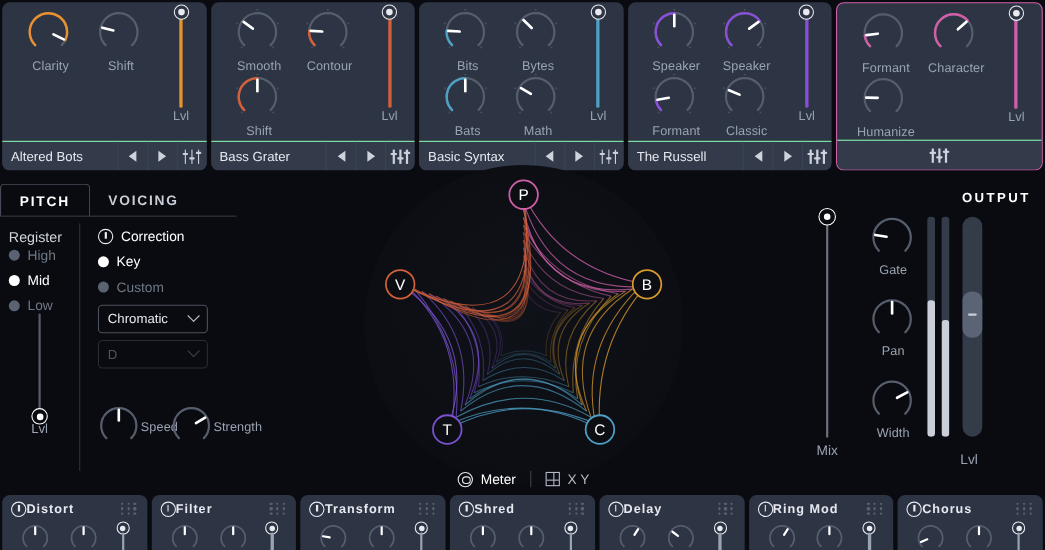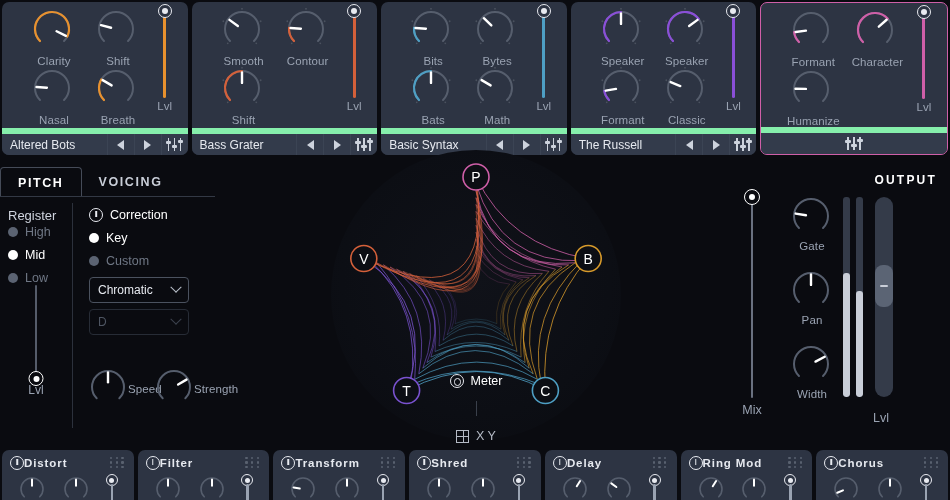--- a/index.html
+++ b/index.html
@@ -10,36 +10,36 @@
     overflow: hidden;
   }
   #app { position: relative; width: 950px; height: 500px; background: #0a0b10; }
 
   
   .modules { position: absolute; left: 0; top: 0; width: 950px; height: 155px;
              display: flex; gap: 4px; padding: 2px 2px 0 2px; }
   .module { position: relative; flex: 1; background: #2d3443; border-radius: 7px;
             display: flex; flex-direction: column; overflow: hidden; }
   .module.sel { border: 1.5px solid #cf5fa8; }
-  .mod-knobs { position: relative; flex: 1; padding: 6px 8px 0 20px; }
+  .mod-knobs { position: relative; flex: 1; padding: 6px 8px 0 12px; }
   .krow { display: flex; }
   .kcell { width: 64px; display: flex; flex-direction: column; align-items: center; }
   .knob-wrap { position: relative; width: 46px; height: 46px; }
   .knob-lbl { font-size: 11.5px; color: #9aa3b2; margin-top: 1px; white-space: nowrap;
               letter-spacing: .1px; }
   .mod-slider { position: absolute; right: 10px; top: 6px; width: 26px; height: 104px;
                 display: flex; flex-direction: column; align-items: center; }
   .mod-slider .track { position: relative; width: 3px; flex: 1; border-radius: 2px; }
   .mod-slider .knobdot { position: absolute; top: -4px; left: 50%; transform: translateX(-50%);
                          width: 14px; height: 14px; border-radius: 50%; border: 1.6px solid #e8eaf0;
                          background: #2d3443; display: flex; align-items: center; justify-content: center; }
   .mod-slider .knobdot i { width: 6px; height: 6px; border-radius: 50%; background: #e8eaf0; display: block; }
   .mod-slider .slbl { font-size: 11.5px; color: #9aa3b2; margin-top: 2px; }
 
-  .mod-footer { height: 27px; border-top: 6px solid #86efac; display: flex; align-items: stretch;
+  .mod-footer { height: 27px; border-top: 1px solid #86efac; display: flex; align-items: stretch;
                 background: #333b4b; }
   .mod-name { flex: 1; display: flex; align-items: center; padding-left: 8px;
               font-size: 12px; color: #e6e9ef; white-space: nowrap; overflow: hidden; }
   .mod-btn { width: 27px; border-left: 1px solid #3b4454; display: flex; align-items: center;
              justify-content: center; color: #cdd3dd; font-size: 9px; }
   .mod-btn.wide { flex: 1; border-left: none; }
   .tri-l { width:0;height:0;border-top:5px solid transparent;border-bottom:5px solid transparent;border-right:7px solid #cdd3dd; }
   .tri-r { width:0;height:0;border-top:5px solid transparent;border-bottom:5px solid transparent;border-left:7px solid #cdd3dd; }
 
   
@@ -102,21 +102,21 @@
   .pk .knob-wrap { width: 42px; height: 42px; }
   .pk .knob-lbl { color: #9aa3b2; }
 
   
   .viz { position: absolute; left: 243px; top: 0px; width: 466px; height: 295px; }
   .viz-circle { position: absolute; left: 50%; top: 140px; transform: translate(-50%,-50%);
                 width: 290px; height: 290px; border-radius: 50%;
                 background: radial-gradient(circle at 50% 45%, #101219 0%, #0c0e14 62%, #0a0b10 100%); }
   .viz svg { position: absolute; left: 0; top: 0; }
   .viz-footer { position: absolute; left: 0; bottom: 7px; width: 100%;
-                display: flex; align-items: center; justify-content: center; gap: 13px; flex-direction: column; }
+                display: flex; align-items: center; justify-content: center; gap: 13px; }
   .vf-item { display: flex; align-items: center; gap: 7px; font-size: 12.5px; }
   .vf-item.active { color: #ffffff; }
   .vf-item.idle { color: #b4bac5; }
   .vf-sep { width: 1px; height: 15px; background: #3a404b; }
   .spiral { width: 14px; height: 14px; border-radius: 50%; border: 1.5px solid #e8eaf0; position: relative; }
   .spiral::after { content:""; position: absolute; left: 3.2px; top: 3.2px; width: 5.6px; height: 5.6px;
                    border-radius: 50%; border: 1.4px solid #e8eaf0; }
   .gridicon { width: 13px; height: 13px; border: 1.4px solid #b4bac5; position: relative; }
   .gridicon::before { content:""; position:absolute; left: 50%; top:0; width: 1.2px; height: 100%; background:#b4bac5; }
   .gridicon::after { content:""; position:absolute; top: 50%; left:0; height: 1.2px; width: 100%; background:#b4bac5; }
@@ -186,37 +186,20 @@
                   <line x1="25.579940636379142" y1="23.243689766265167" x2="34.919427424289545" y2="27.81905713276668" stroke="#ffffff" stroke-width="2.4" stroke-linecap="round"></line>
                 </svg></div>
               <div class="knob-lbl">Clarity</div>
             </div>
             <div class="kcell">
               <div class="knob-wrap"><svg width="42" height="42" viewBox="0 0 42 42">
                   <path d="M 8.979184719828693 33.020815280171306 A 17 17 0 1 1 33.02081528017132 33.02081528017129" fill="none" stroke="#565e6d" stroke-width="2" stroke-linecap="round"></path>
                   <line x1="16.060225878243983" y1="19.73168157545924" x2="5.986961002506218" y2="17.145306748944748" stroke="#ffffff" stroke-width="2.4" stroke-linecap="round"></line>
                 </svg></div>
               <div class="knob-lbl">Shift</div>
-            </div>
-          </div>
-          <div class="krow">
-            <div class="kcell">
-              <div class="knob-wrap"><svg width="42" height="42" viewBox="0 0 42 42">
-                  <path d="M 8.979184719828693 33.020815280171306 A 17 17 0 1 1 33.02081528017132 33.02081528017129" fill="none" stroke="#565e6d" stroke-width="2" stroke-linecap="round"></path>
-                  <line x1="15.910063685015816" y1="20.6797683504005" x2="5.530585709361791" y2="20.026746947295642" stroke="#ffffff" stroke-width="2.4" stroke-linecap="round"></line>
-                </svg></div>
-              <div class="knob-lbl">Nasal</div>
-            </div>
-            <div class="kcell">
-              <div class="knob-wrap"><svg width="42" height="42" viewBox="0 0 42 42">
-                  <path d="M 8.979184719828693 33.020815280171306 A 17 17 0 1 1 33.02081528017132 33.02081528017129" fill="none" stroke="#565e6d" stroke-width="2" stroke-linecap="round"></path>
-                  <path d="M 8.979184719828693 33.020815280171306 A 17 17 0 0 1 6.367385540932961 12.346295932243683" fill="none" stroke="#e8912e" stroke-width="2.2" stroke-linecap="round"></path>
-                  <line x1="16.610215662279888" y1="18.403888779673103" x2="7.658498581438877" y2="13.109858055869239" stroke="#ffffff" stroke-width="2.4" stroke-linecap="round"></line>
-                </svg></div>
-              <div class="knob-lbl">Breath</div>
             </div>
           </div>
           <div class="mod-slider">
             <div class="track" style="background:#e8912e">
       <div class="knobdot">
                 <i></i>
               </div>
             </div>
       <div class="slbl">Lvl</div>
           </div>

